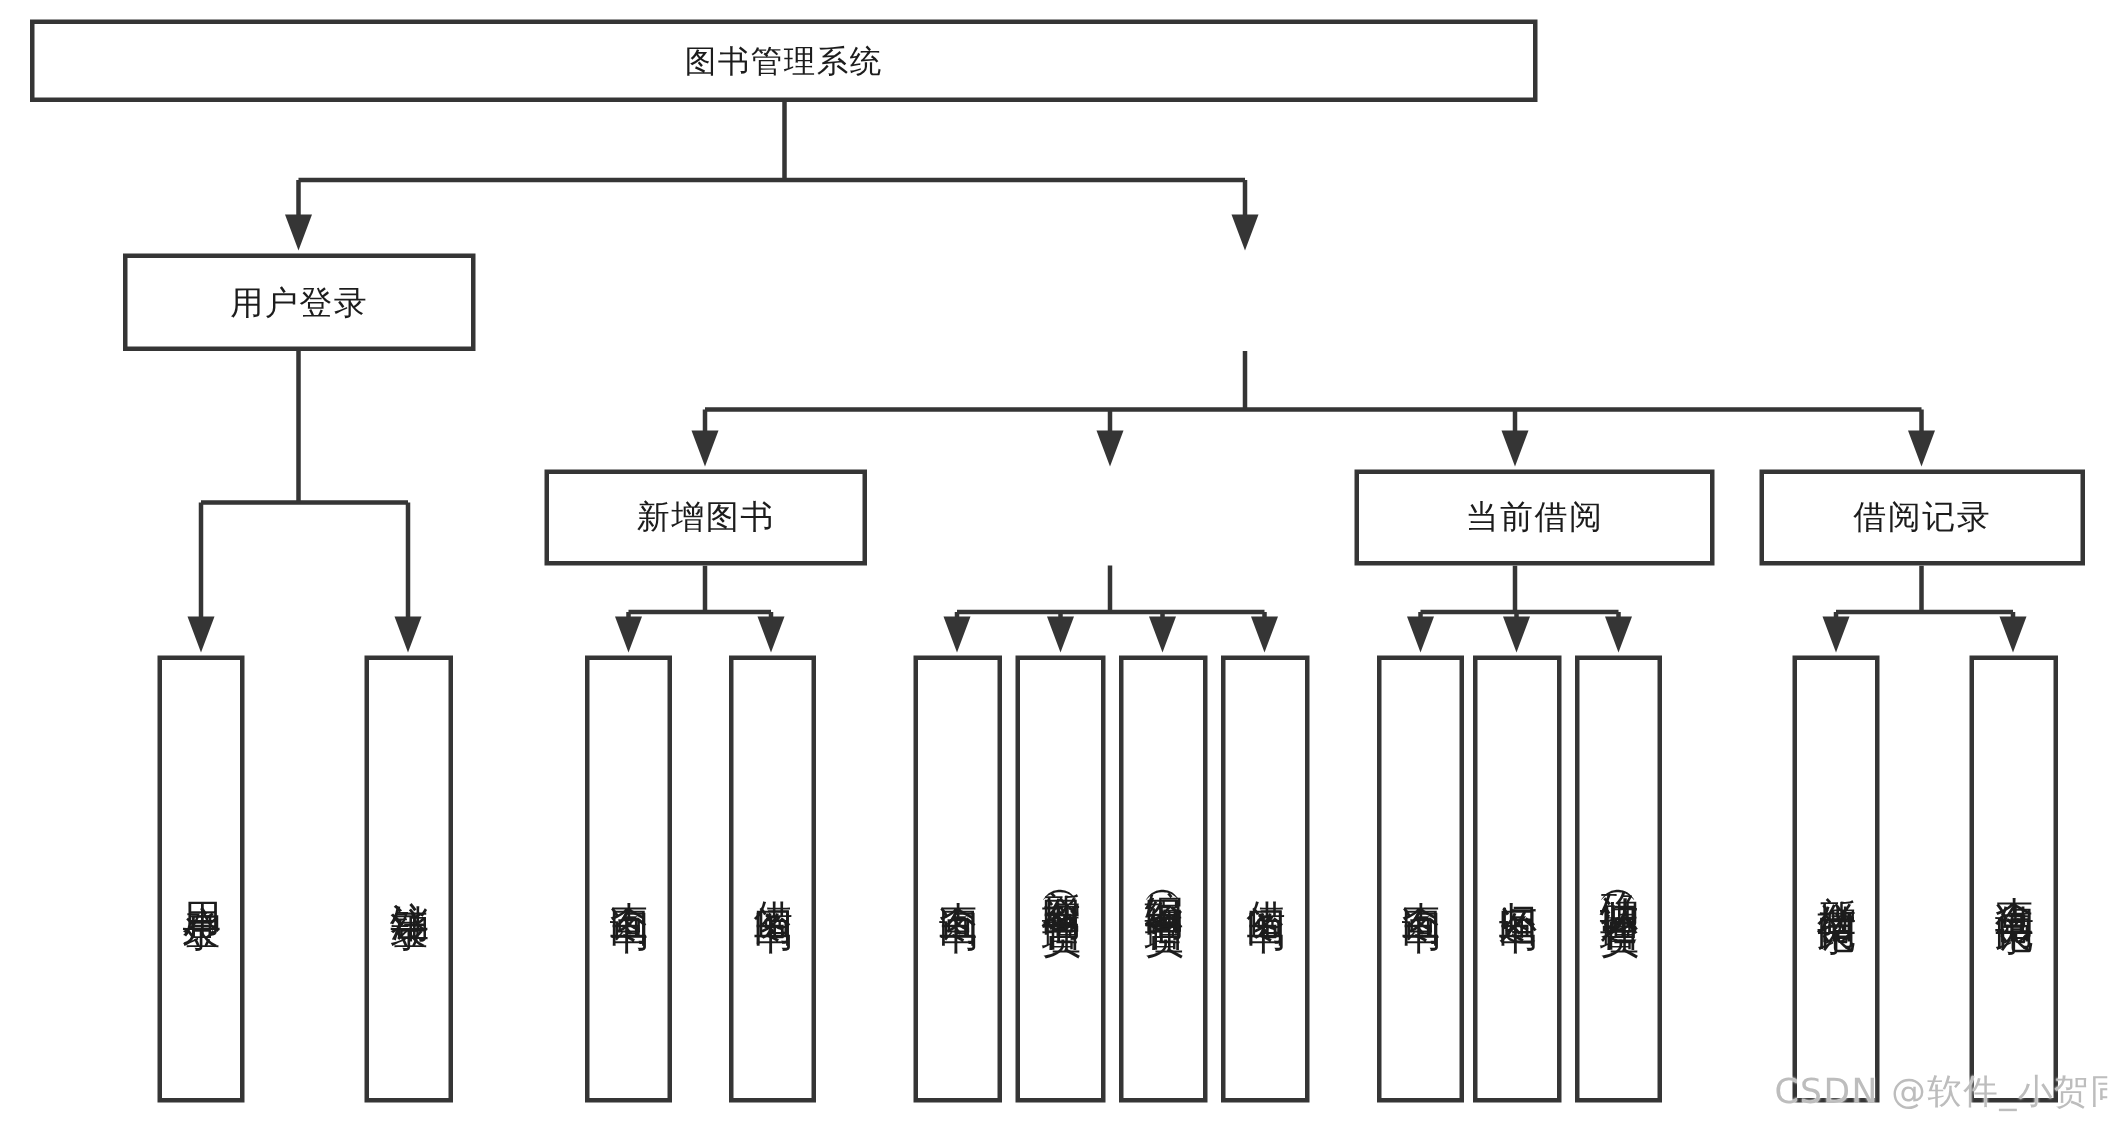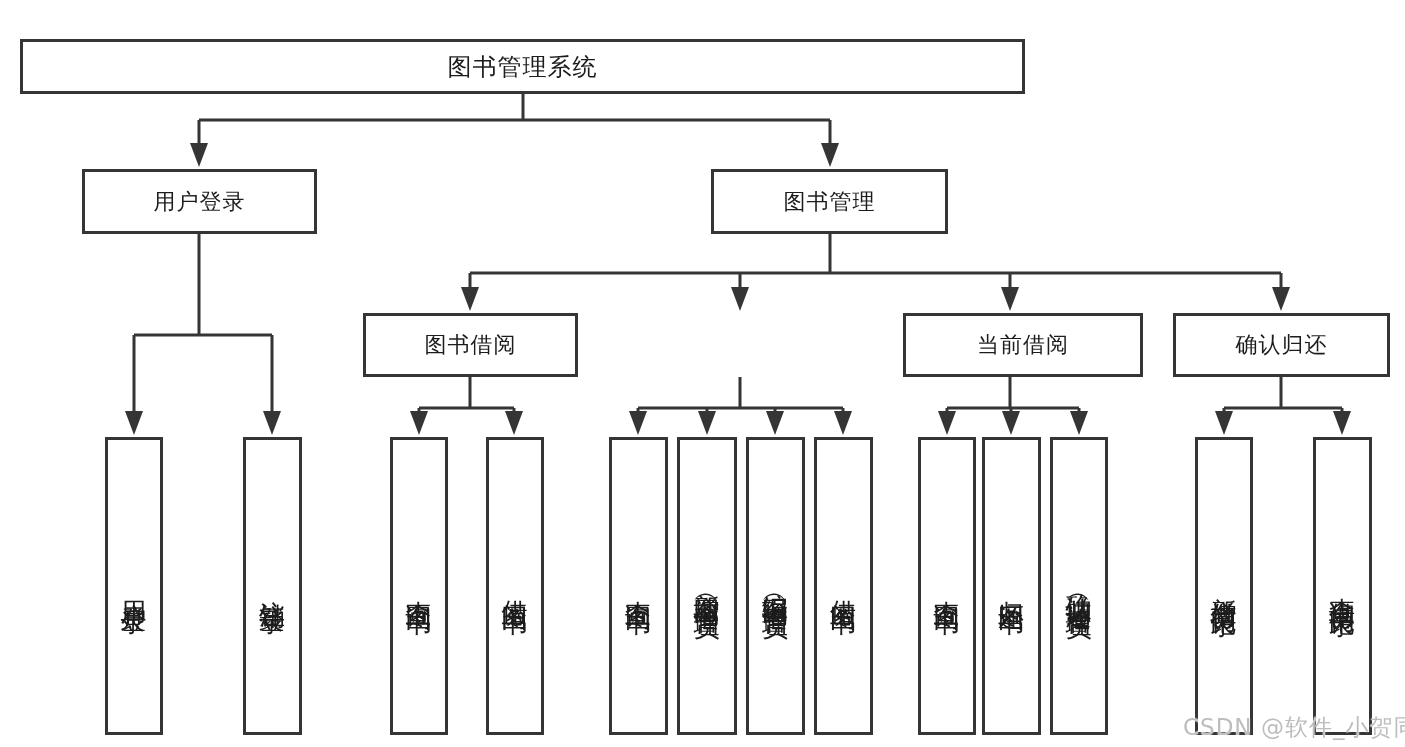--- a/index.html
+++ b/index.html
@@ -42,22 +42,21 @@
     display: flex;
     align-items: center;
     justify-content: center;
     text-align: center;
   }
   .h {
     font-size: 22px;
     letter-spacing: 1px;
   }
   .root-h {
-    font-size: 24px;
-    margin-top: 26px;
+    font-size: 21px;
   }
   .v {
     writing-mode: vertical-rl;
     font-size: 26px;
     letter-spacing: 3px;
     line-height: 1;
   }
   .watermark {
     position: absolute;
     left: 1183px;
@@ -114,25 +113,24 @@
     <g>
       <path class="ln" d="M1281,377 V408 M1224,408 H1342 M1224,408 V413 M1342,408 V413"></path>
       <polygon class="ah" points="1215,411 1233,411 1224,435"></polygon>
       <polygon class="ah" points="1333,411 1351,411 1342,435"></polygon>
     </g>
   </svg>
 
   <div class="box h root-h" style="left:20px; top:13px; width:1005px; height:55px;">图书管理系统</div>
 
   <div class="box h" style="left:82px; top:169px; width:235px; height:65px;">用户登录</div>
-  <div class="box h" style="left:711px; top:169px; width:237px; height:65px;">图书管理</div>
 
-  <div class="box h" style="left:363px; top:313px; width:215px; height:64px;">图书借阅</div>
+  <div class="box h" style="left:363px; top:313px; width:215px; height:64px;">新增图书</div>
   <div class="box h" style="left:903px; top:313px; width:240px; height:64px;">当前借阅</div>
-  <div class="box h" style="left:1173px; top:313px; width:217px; height:64px;">确认归还</div>
+  <div class="box h" style="left:1173px; top:313px; width:217px; height:64px;">借阅记录</div>
 
   <div class="box v" style="left:105px; top:437px; width:58px; height:298px;">用户登录</div>
   <div class="box v" style="left:243px; top:437px; width:59px; height:298px;">注销登录</div>
 
   <div class="box v" style="left:390px; top:437px; width:58px; height:298px;">查询图书</div>
   <div class="box v" style="left:486px; top:437px; width:58px; height:298px;">借阅图书</div>
 
   <div class="box v" style="left:609px; top:437px; width:59px; height:298px;">查询图书</div>
   <div class="box v" style="left:677px; top:437px; width:60px; height:298px;">新增图书（管理员）</div>
   <div class="box v" style="left:746px; top:437px; width:59px; height:298px;">编辑图书（管理员）</div>

